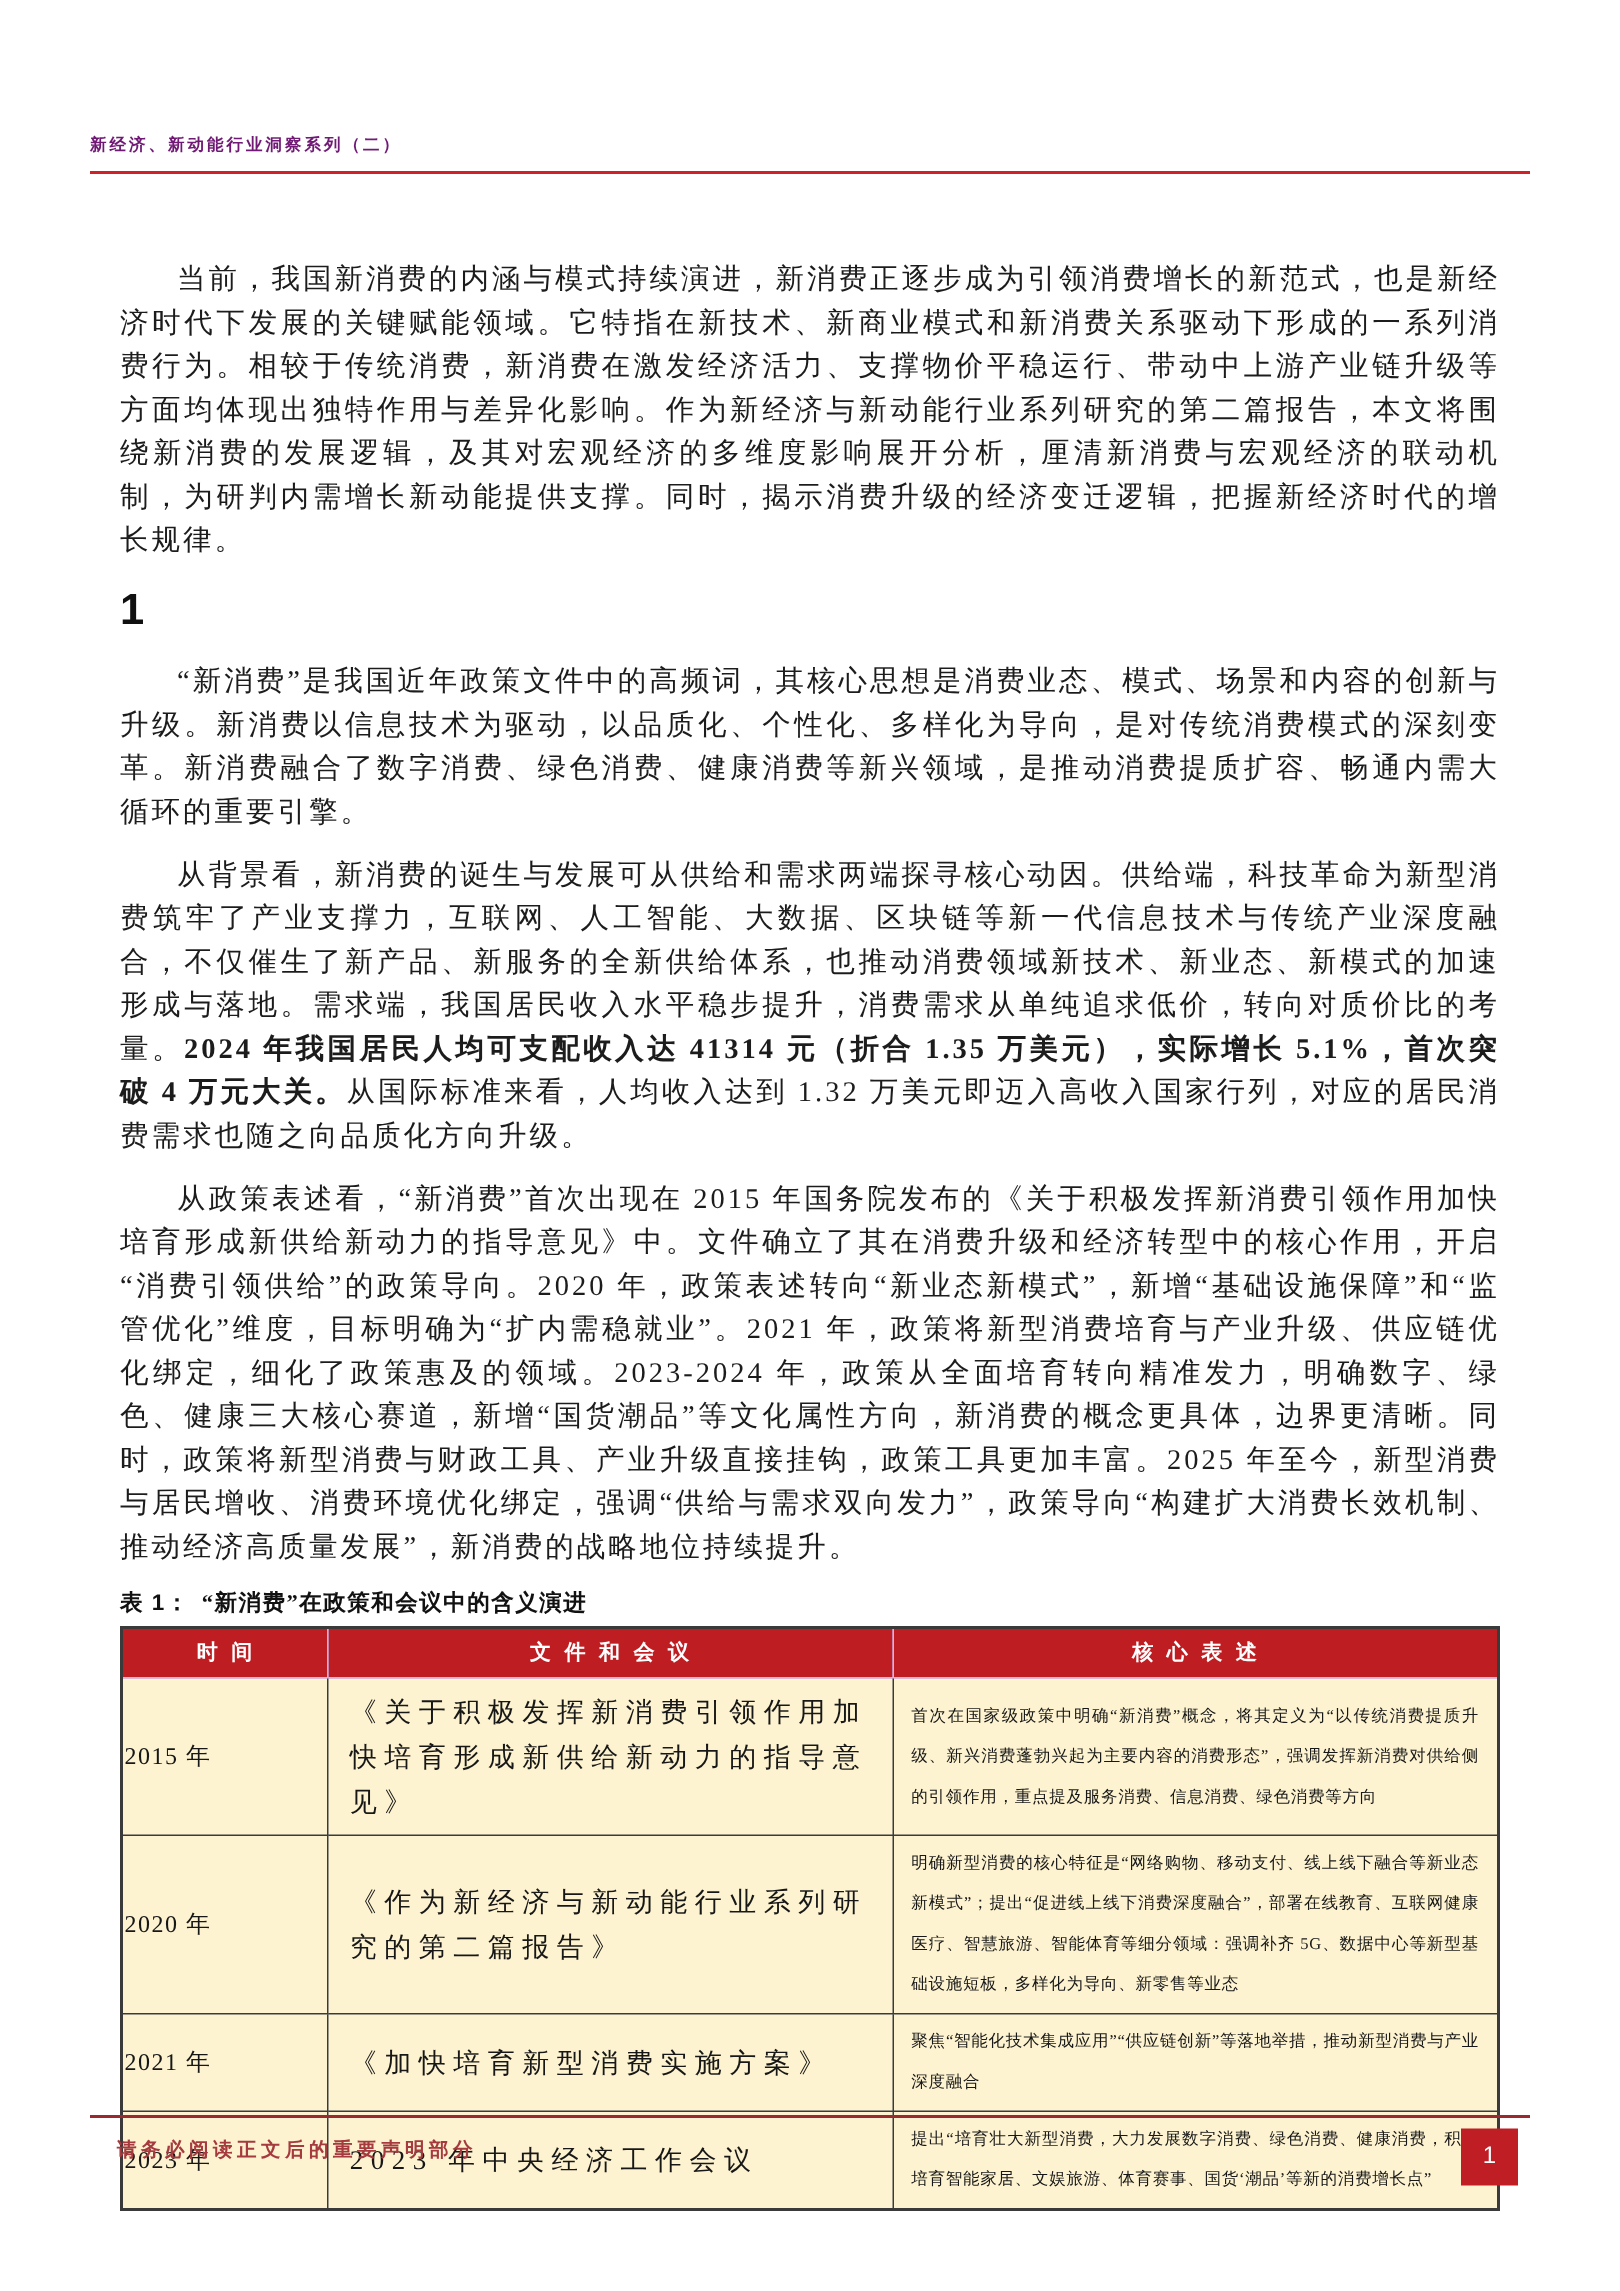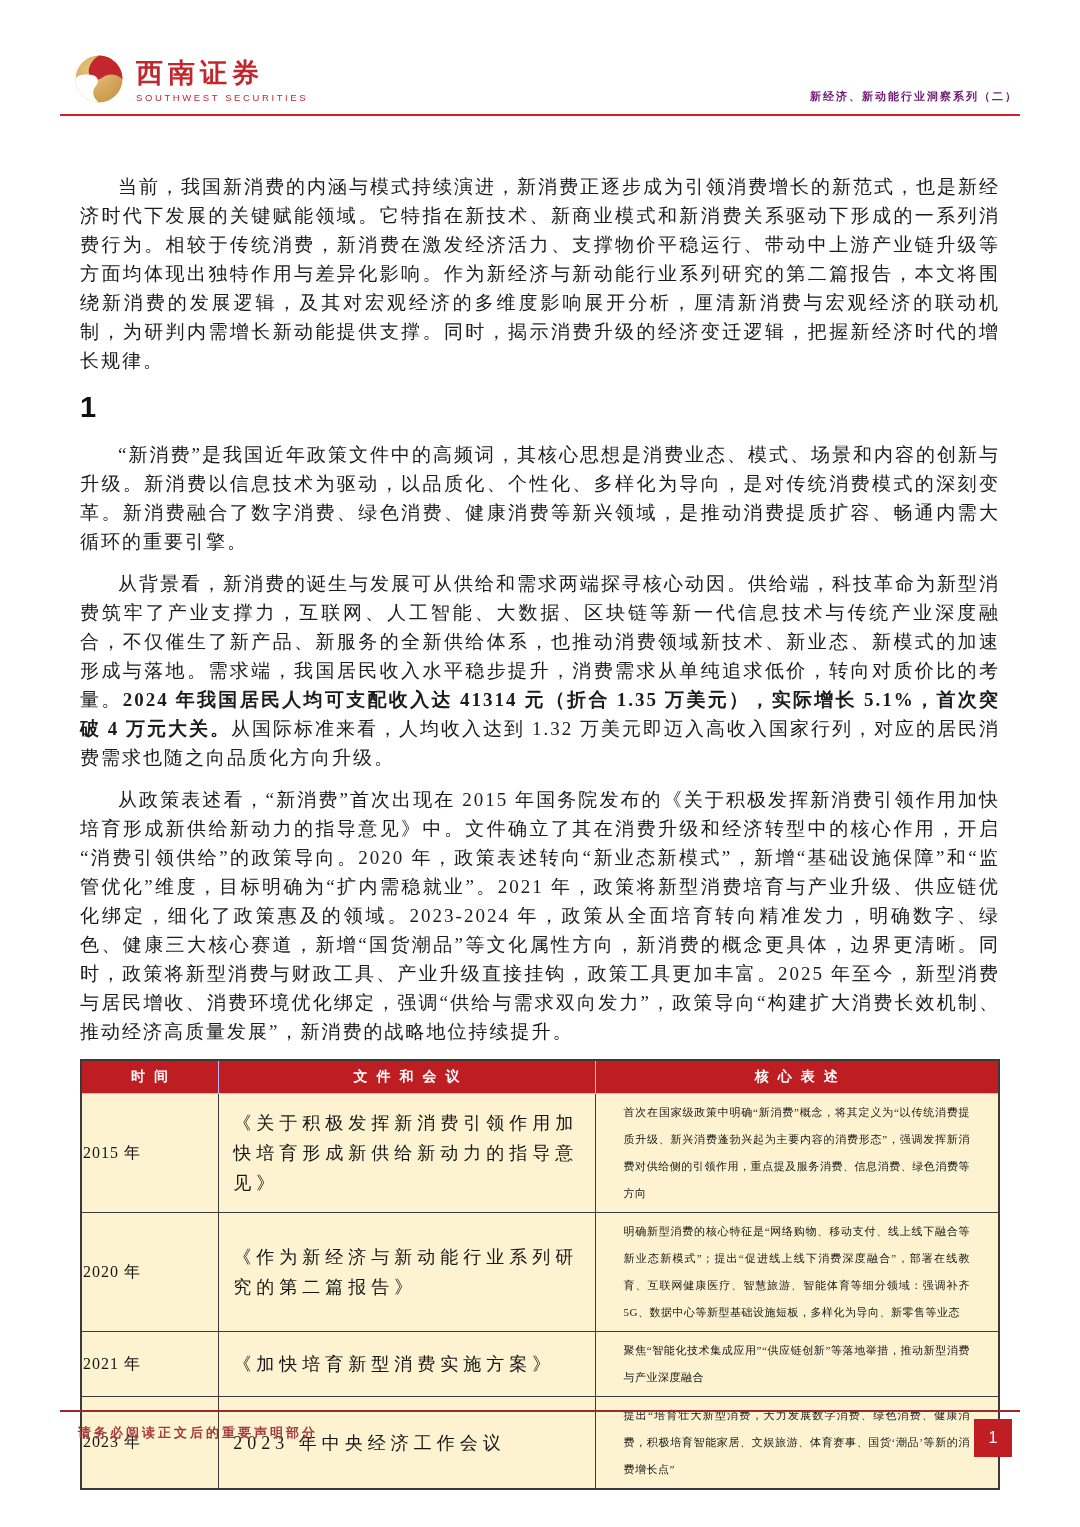--- a/index.html
+++ b/index.html
@@ -84,21 +84,21 @@
     text-align:center;
   }
   .policy-table td {
     border:1px solid #3a3a3a;
     background:var(--table-row-bg,#fdf3d0);
     vertical-align:middle;
     color:#171717;
   }
   .cell-time  { width:15%; text-align:left; font-size:16px; letter-spacing:1px; }
   .cell-doc   { width:41%; font-size:18px; letter-spacing:5px; line-height:30px; padding:7px 8px 7px 14px; }
-  .cell-desc  { width:44%; font-size:11px; letter-spacing:.5px; line-height:27px; padding:5px 28px; text-align:justify; }
+  .cell-desc  { width:44%; font-size:11px; letter-spacing:.5px; line-height:27px; padding:5px 12px; text-align:justify; }
 
   
   .page-footer { position:absolute; left:0; right:0; top:1410px; }
   .footer-rule { margin:0 60px; height:2px; background:var(--rule-bottom,#9b2a2f); }
   .footer-row {
     margin:0 68px 0 78px;
     display:flex; justify-content:space-between; align-items:flex-start;
   }
   .disclaimer {
     padding-top:12px;
@@ -114,54 +114,38 @@
     font-size:16px;
     display:flex; align-items:center; justify-content:center;
   }
 </style>
 </head>
 <body>
 
 <div class="page">
 
   <header class="page-header">
-    <div class="brand">
-      <span class="brand-icon">
-        <svg viewBox="0 0 100 100" width="50" height="50" aria-hidden="true">
-          <defs>
-            <radialGradient id="goldGrad" cx="35%" cy="30%" r="80%">
-              <stop offset="0%" stop-color="#e9c47e"></stop>
-              <stop offset="100%" stop-color="#c9964a"></stop>
-            </radialGradient>
-          </defs>
-          <circle cx="50" cy="50" r="47" fill="url(#goldGrad)"></circle>
-          <path d="M50 3 A47 47 0 0 1 97 50 C 82 37 66 40 57 47 C 46 55 33 52 30 40 C 27 27 36 11 50 3 Z" fill="#c1272d"></path>
-          <path d="M3 50 A47 47 0 0 0 50 97 C 38 88 35 74 43 65 C 52 55 48 44 36 42 C 23 40 7 41 3 50 Z" fill="#ffffff"></path>
-        </svg>
-      </span>
-      <span class="brand-text">
-        <div class="brand-cn">西南证券</div>
-        <div class="brand-en">SOUTHWEST SECURITIES</div>
-      </span>
-    </div>
     <div class="series-title">新经济、新动能行业洞察系列（二）</div>
   </header>
 
   <main class="content">
 
     <p class="para"><span>当前，我国新消费的内涵与模式持续演进，新消费正逐步成为引领消费增长的新范式，也是新经济时代下发展的关键赋能领域。它特指在新技术、新商业模式和新消费关系驱动下形成的一系列消费行为。相较于传统消费，新消费在激发经济活力、支撑物价平稳运行、带动中上游产业链升级等方面均体现出独特作用与差异化影响。作为新经济与新动能行业系列研究的第二篇报告，本文将围绕新消费的发展逻辑，及其对宏观经济的多维度影响展开分析，厘清新消费与宏观经济的联动机制，为研判内需增长新动能提供支撑。同时，揭示消费升级的经济变迁逻辑，把握新经济时代的增长规律。</span></p>
 
     <h1 class="section-heading">
       <span class="section-num">1</span>
     </h1>
 
     <p class="para"><span>“新消费”是我国近年政策文件中的高频词，其核心思想是消费业态、模式、场景和内容的创新与升级。新消费以信息技术为驱动，以品质化、个性化、多样化为导向，是对传统消费模式的深刻变革。新消费融合了数字消费、绿色消费、健康消费等新兴领域，是推动消费提质扩容、畅通内需大循环的重要引擎。</span></p>
     <p class="para"><span>从背景看，新消费的诞生与发展可从供给和需求两端探寻核心动因。供给端，科技革命为新型消费筑牢了产业支撑力，互联网、人工智能、大数据、区块链等新一代信息技术与传统产业深度融合，不仅催生了新产品、新服务的全新供给体系，也推动消费领域新技术、新业态、新模式的加速形成与落地。需求端，我国居民收入水平稳步提升，消费需求从单纯追求低价，转向对质价比的考量。</span><span class="seg-bold">2024 年我国居民人均可支配收入达 41314 元（折合 1.35 万美元），实际增长 5.1%，首次突破 4 万元大关。</span><span>从国际标准来看，人均收入达到 1.32 万美元即迈入高收入国家行列，对应的居民消费需求也随之向品质化方向升级。</span></p>
     <p class="para"><span>从政策表述看，“新消费”首次出现在 2015 年国务院发布的《关于积极发挥新消费引领作用加快培育形成新供给新动力的指导意见》中。文件确立了其在消费升级和经济转型中的核心作用，开启“消费引领供给”的政策导向。2020 年，政策表述转向“新业态新模式”，新增“基础设施保障”和“监管优化”维度，目标明确为“扩内需稳就业”。2021 年，政策将新型消费培育与产业升级、供应链优化绑定，细化了政策惠及的领域。2023-2024 年，政策从全面培育转向精准发力，明确数字、绿色、健康三大核心赛道，新增“国货潮品”等文化属性方向，新消费的概念更具体，边界更清晰。同时，政策将新型消费与财政工具、产业升级直接挂钩，政策工具更加丰富。2025 年至今，新型消费与居民增收、消费环境优化绑定，强调“供给与需求双向发力”，政策导向“构建扩大消费长效机制、推动经济高质量发展”，新消费的战略地位持续提升。</span></p>
 
+    <div class="table-caption">
+      <span class="cap-label">表 1：</span><span class="cap-text">“新消费”在政策和会议中的含义演进</span>
+    </div>
 
     <table class="policy-table">
       <thead>
         <tr>
           <th>时间</th>
           <th>文件和会议</th>
           <th>核心表述</th>
         </tr>
       </thead>
       <tbody>

